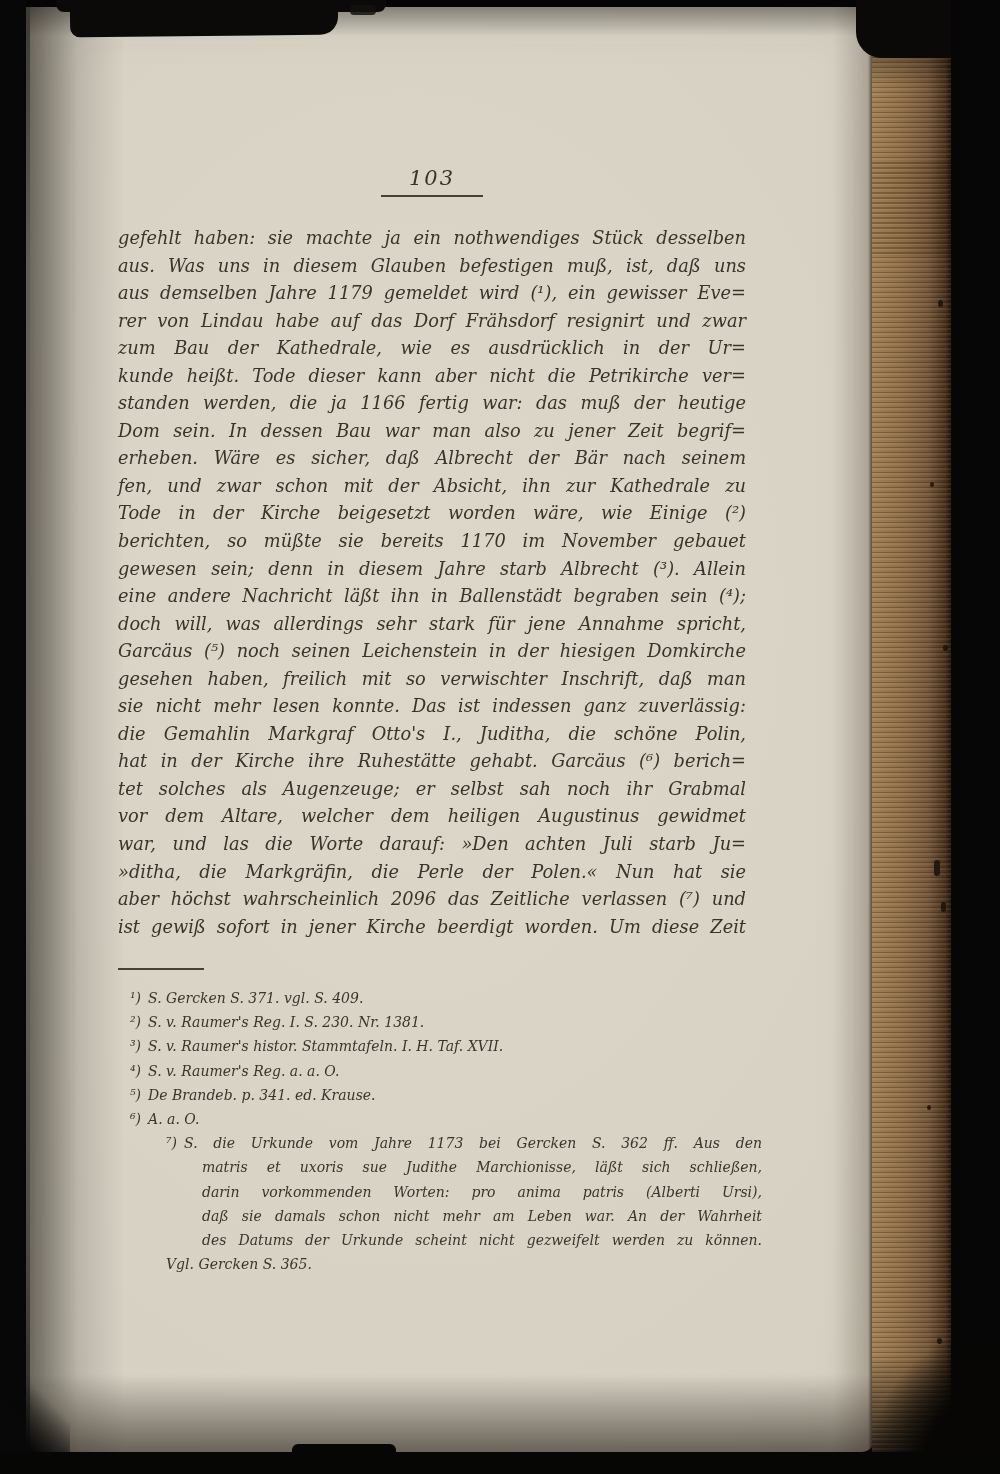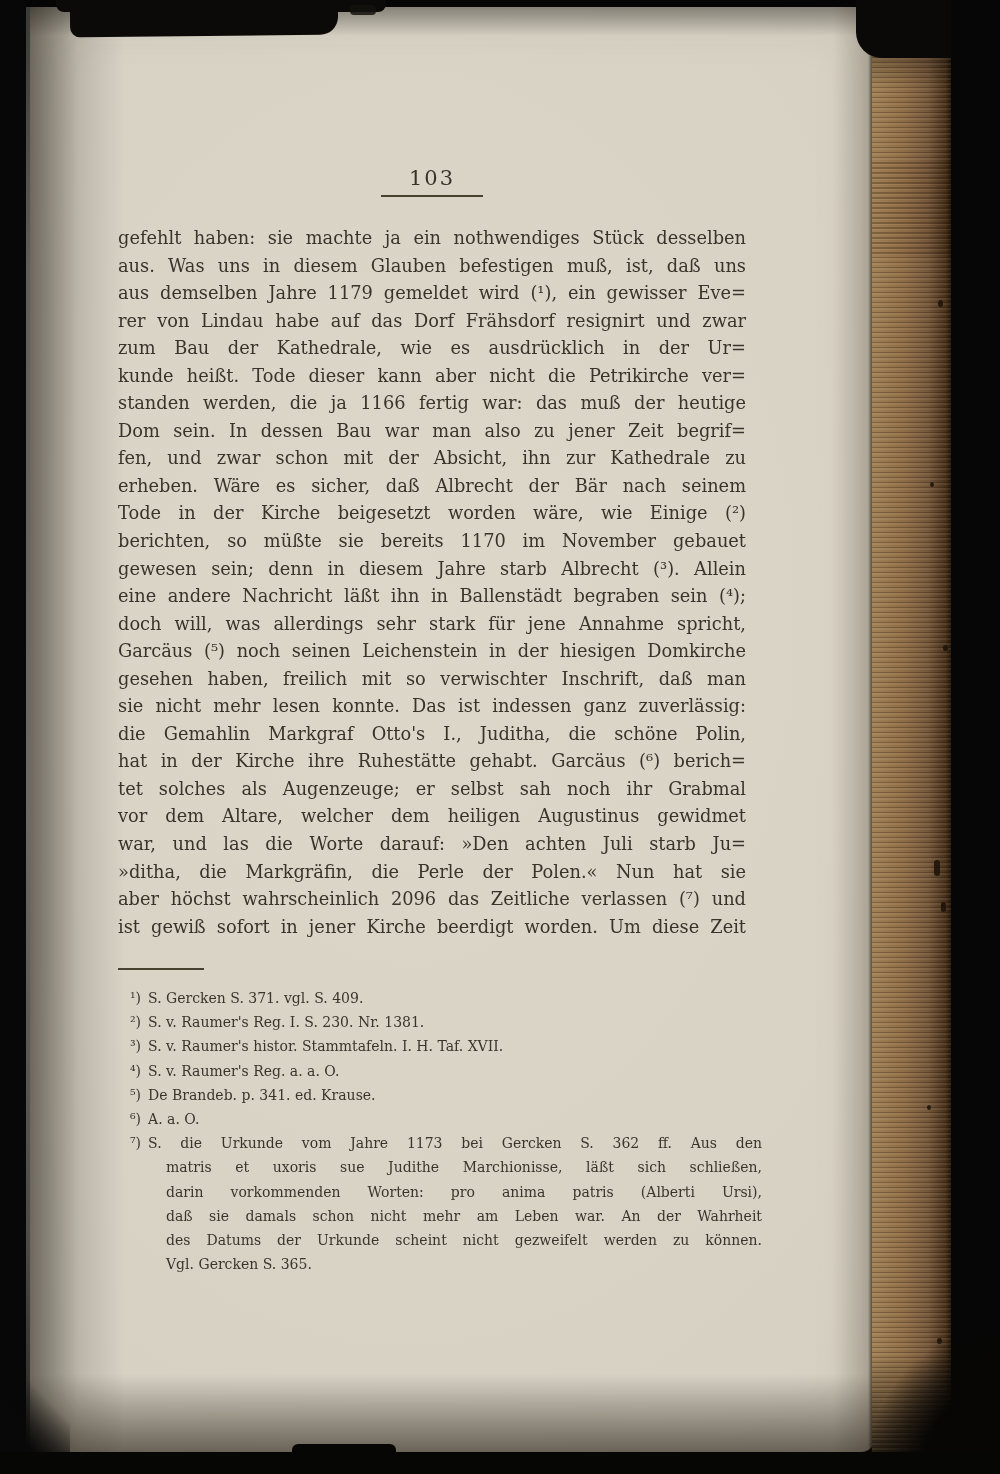--- a/index.html
+++ b/index.html
@@ -4,20 +4,21 @@
 <style>
   html, body { margin: 0; padding: 0; background: #000; }
 
   .photo {
     position: relative;
     width: 1000px;
     height: 1474px;
     background: #070707;
     overflow: hidden;
     font-family: "DejaVu Serif", "Liberation Serif", serif;
+    font-style: italic;
   }
 
   
   .cover-edge {
     position: absolute; left: 25px; top: 0; width: 10px; height: 100%;
     background: linear-gradient(to bottom, #39393б 0%, #5e5e5a 18%, #6a6a66 55%, #4a4a46 85%, #222220 100%);
     background: linear-gradient(to bottom, #393936 0%, #5e5e5a 18%, #6a6a66 55%, #4a4a46 85%, #222220 100%);
   }
 
   
@@ -112,21 +113,21 @@
   .footnote-rule {
     position: absolute; left: 88px; top: 962px; width: 86px; height: 2px;
     background: #49412f;
   }
 
   .footnotes {
     position: absolute; left: 100px; top: 980px; width: 632px;
     color: #3b342c; font-size: 14px; line-height: 24.2px;
   }
   .fn-line { text-align: left; }
-  .fn-line.stretch { text-align: justify; text-align-last: justify; }
+  .fn-line.stretch { text-align: justify; text-align-last: justify; margin-left: 36px; }
   .fn-cont { padding-left: 36px; }
   .fn-marker { margin-right: 7px; }
 </style>
 </head>
 <body>
 
 <div class="photo">
 
   <div class="cover-edge"></div>
 
@@ -139,22 +140,22 @@
 
     <div class="body-text">
       <div class="tline">gefehlt haben: sie machte ja ein nothwendiges Stück desselben</div>
       <div class="tline">aus. Was uns in diesem Glauben befestigen muß, ist, daß uns</div>
       <div class="tline">aus demselben Jahre 1179 gemeldet wird (¹), ein gewisser Eve=</div>
       <div class="tline">rer von Lindau habe auf das Dorf Frähsdorf resignirt und zwar</div>
       <div class="tline">zum Bau der Kathedrale, wie es ausdrücklich in der Ur=</div>
       <div class="tline">kunde heißt. Tode dieser kann aber nicht die Petrikirche ver=</div>
       <div class="tline">standen werden, die ja 1166 fertig war: das muß der heutige</div>
       <div class="tline">Dom sein. In dessen Bau war man also zu jener Zeit begrif=</div>
+      <div class="tline">erheben. Wäre es sicher, daß Albrecht der Bär nach seinem</div>
       <div class="tline">fen, und zwar schon mit der Absicht, ihn zur Kathedrale zu</div>
-      <div class="tline">erheben. Wäre es sicher, daß Albrecht der Bär nach seinem</div>
       <div class="tline">Tode in der Kirche beigesetzt worden wäre, wie Einige (²)</div>
       <div class="tline">berichten, so müßte sie bereits 1170 im November gebauet</div>
       <div class="tline">gewesen sein; denn in diesem Jahre starb Albrecht (³). Allein</div>
       <div class="tline">eine andere Nachricht läßt ihn in Ballenstädt begraben sein (⁴);</div>
       <div class="tline">doch will, was allerdings sehr stark für jene Annahme spricht,</div>
       <div class="tline">Garcäus (⁵) noch seinen Leichenstein in der hiesigen Domkirche</div>
       <div class="tline">gesehen haben, freilich mit so verwischter Inschrift, daß man</div>
       <div class="tline">sie nicht mehr lesen konnte. Das ist indessen ganz zuverlässig:</div>
       <div class="tline">die Gemahlin Markgraf Otto's I., Juditha, die schöne Polin,</div>
       <div class="tline">hat in der Kirche ihre Ruhestätte gehabt. Garcäus (⁶) berich=</div>

